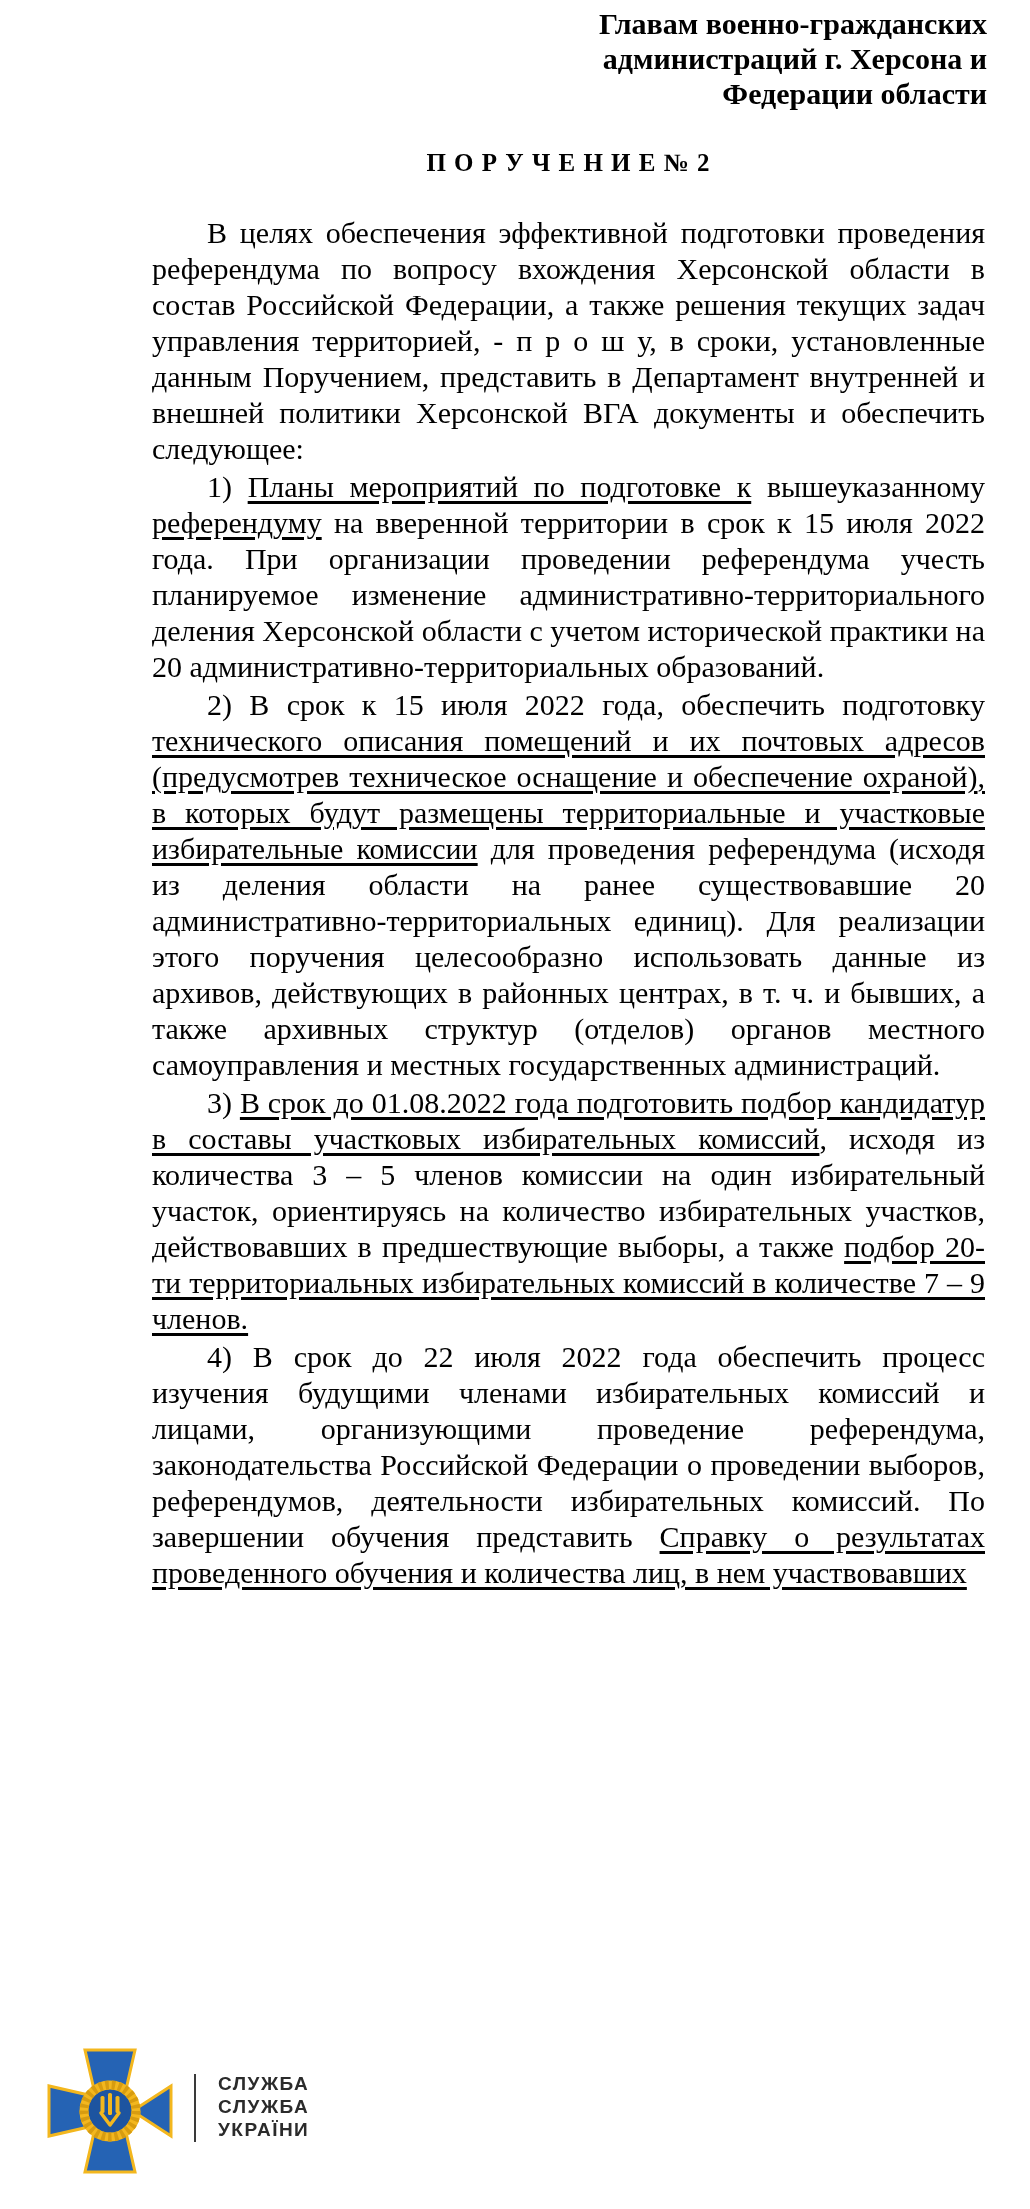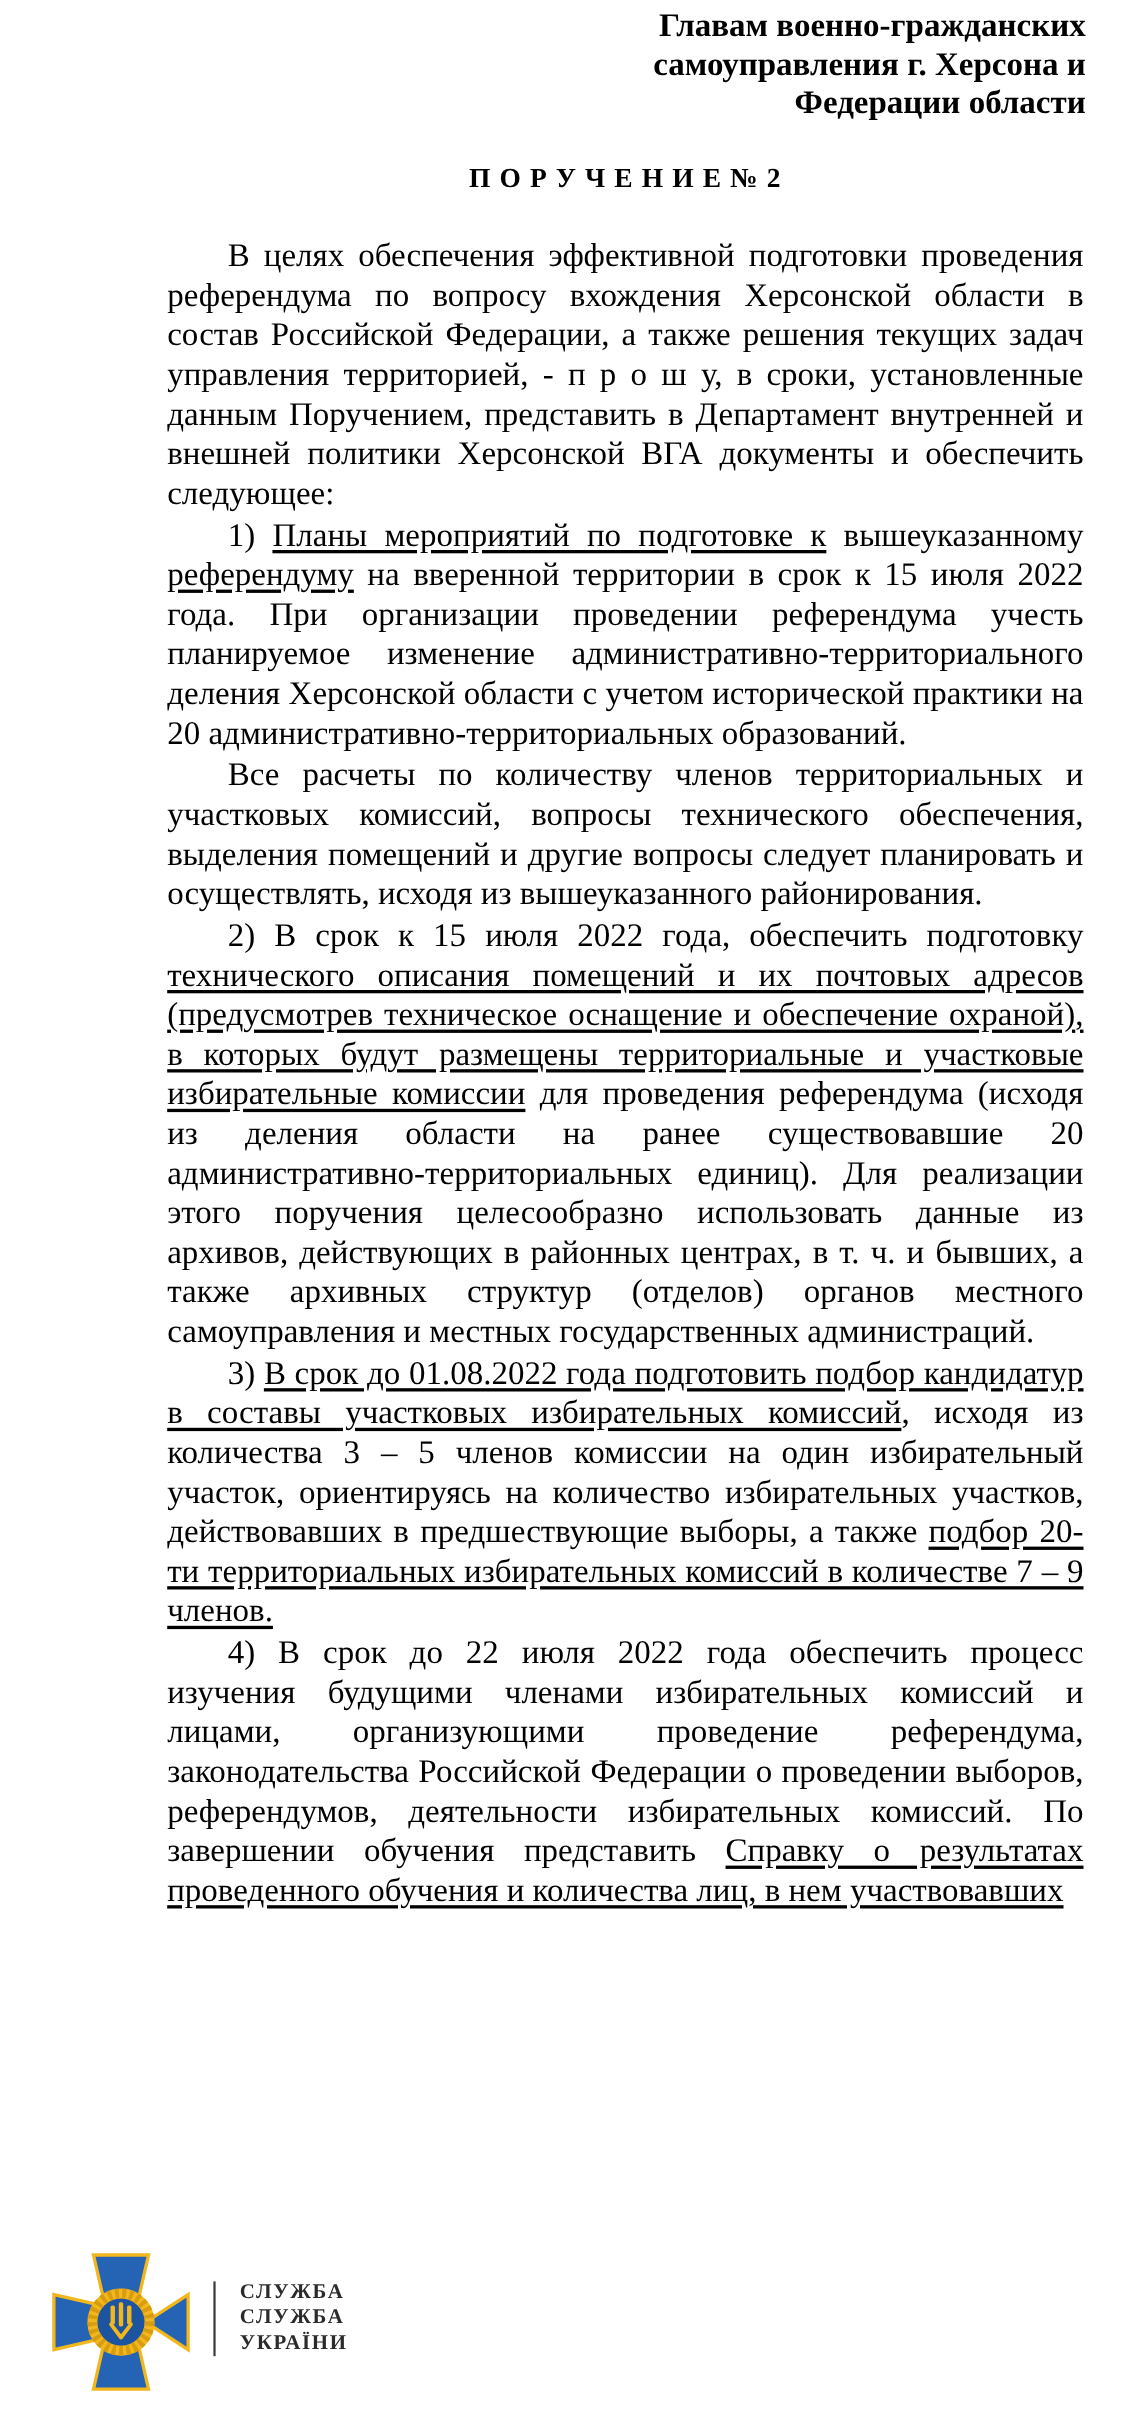--- a/index.html
+++ b/index.html
@@ -60,49 +60,48 @@
   .logo svg{position:absolute;left:0;top:0;}
   .logo-divider{
     position:absolute;
     left:148px;top:31px;
     width:2px;height:68px;
     background:#3a3a3a;
   }
   .logo-text{
     position:absolute;
     left:172px;top:29px;
-    font-family:Liberation Serif, serif;
+    font-family:Liberation Sans, sans-serif;
     font-weight:bold;
     font-size:19px;
     line-height:23px;
     letter-spacing:1.5px;
     color:var(--logo-text-color,#2b2b2b);
     white-space:nowrap;
   }
 </style>
 </head>
 <body>
 
 <div class="page">
 
   <div class="content">
 
     <div class="recipient">
       <div>Главам военно-гражданских</div>
-      <div>самоуправления г. Херсона и</div>
+      <div>администраций г. Херсона и</div>
       <div>Федерации области</div>
     </div>
 
 
     <div class="title">П О Р У Ч Е Н И Е № 2</div>
 
     <div class="docbody">
         <p><span>В целях обеспечения эффективной подготовки проведения референдума по вопросу вхождения Херсонской области в состав Российской Федерации, а также решения текущих задач управления территорией, - п р о ш у,  в сроки, установленные данным Поручением, представить в Департамент внутренней и внешней политики Херсонской ВГА документы и обеспечить следующее:</span></p>
         <p><span>1) </span><span class="seg-b seg-u">Планы мероприятий по подготовке к</span><span> вышеуказанному </span><span class="seg-b seg-u">референдуму</span><span> на вверенной территории в срок </span><span class="seg-b">к 15 июля 2022 года</span><span>. При организации проведении референдума учесть планируемое изменение административно-территориального деления Херсонской области с учетом исторической практики на 20 административно-территориальных образований.</span></p>
-        <p><span>Все расчеты по количеству членов территориальных и участковых комиссий, вопросы технического обеспечения, выделения помещений и другие вопросы следует планировать и осуществлять, исходя из вышеуказанного районирования.</span></p>
         <p><span>2) В срок </span><span class="seg-b">к 15 июля 2022 года,</span><span> обеспечить подготовку </span><span class="seg-b seg-u">технического описания помещений и их почтовых адресов </span><span class="seg-u">(предусмотрев техническое оснащение и обеспечение охраной)</span><span class="seg-b seg-u">, в которых будут размещены территориальные и участковые избирательные комиссии</span><span> для проведения референдума (исходя из деления области на ранее существовавшие 20 административно-территориальных единиц). Для реализации этого поручения целесообразно использовать данные из архивов, действующих в районных центрах, в т. ч. и бывших, а также архивных структур (отделов) органов местного самоуправления и местных государственных администраций.</span></p>
         <p><span>3) </span><span class="seg-b seg-u">В срок до 01.08.2022 года подготовить подбор кандидатур в составы участковых избирательных комиссий</span><span>, исходя из количества 3 – 5 членов комиссии на один избирательный участок, ориентируясь на количество избирательных участков, действовавших в предшествующие выборы, а также </span><span class="seg-b seg-u">подбор 20-ти территориальных избирательных комиссий в количестве 7 – 9 членов.</span></p>
         <p><span class="seg-b">4) В срок до 22 июля 2022 года</span><span> обеспечить процесс изучения будущими членами избирательных комиссий и лицами, организующими проведение референдума, законодательства Российской Федерации о проведении выборов, референдумов, деятельности избирательных комиссий. По завершении обучения представить </span><span class="seg-b seg-u">Справку о результатах проведенного обучения и количества лиц, в нем участвовавших</span></p>
       </div>
 
   </div>
 
   <div class="logo">
     <svg width="128" height="136" viewBox="0 0 128 136" xmlns="http://www.w3.org/2000/svg">
       <g transform="translate(0,4)">

